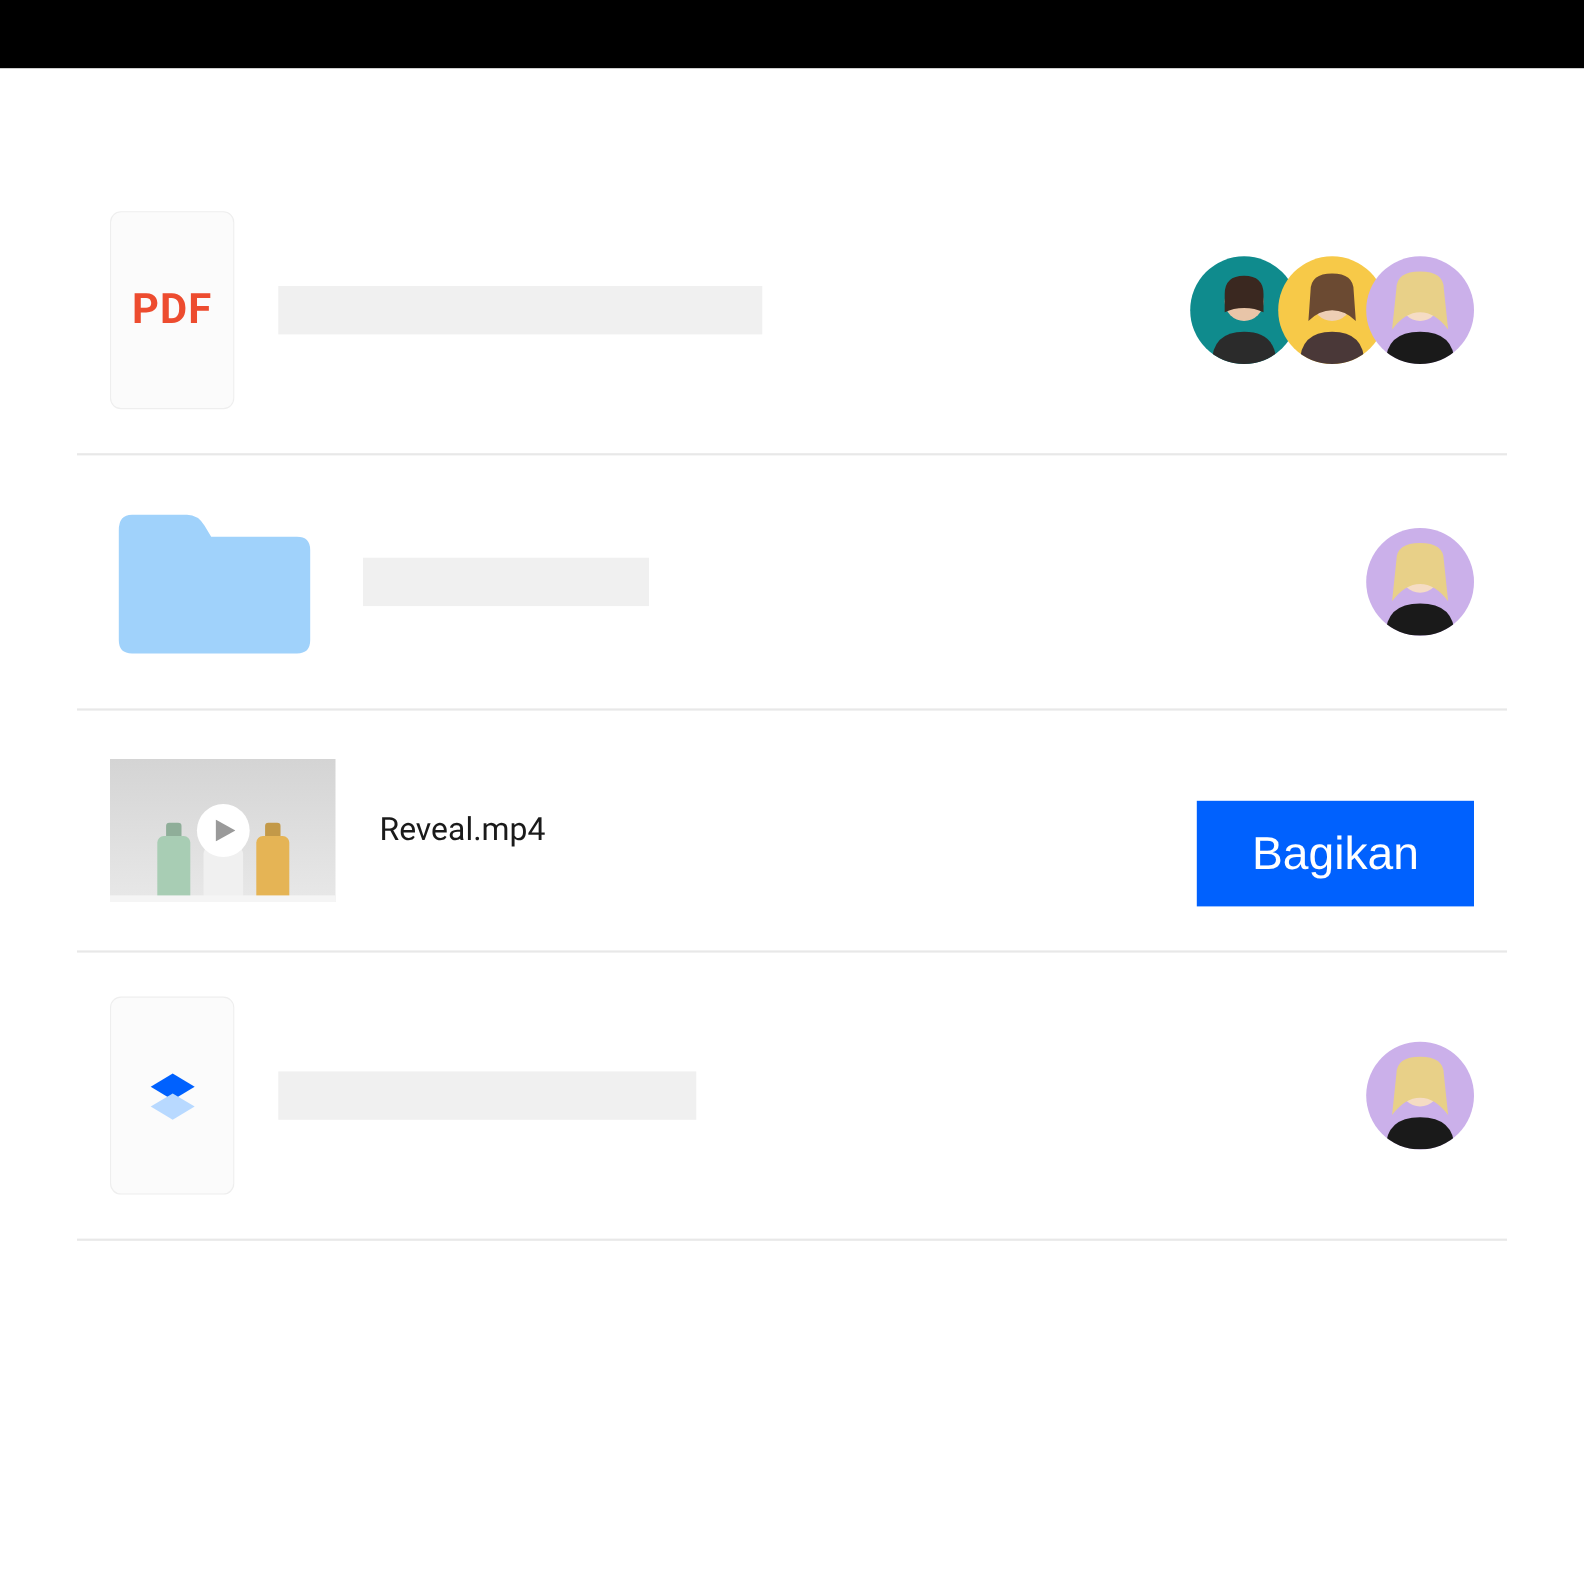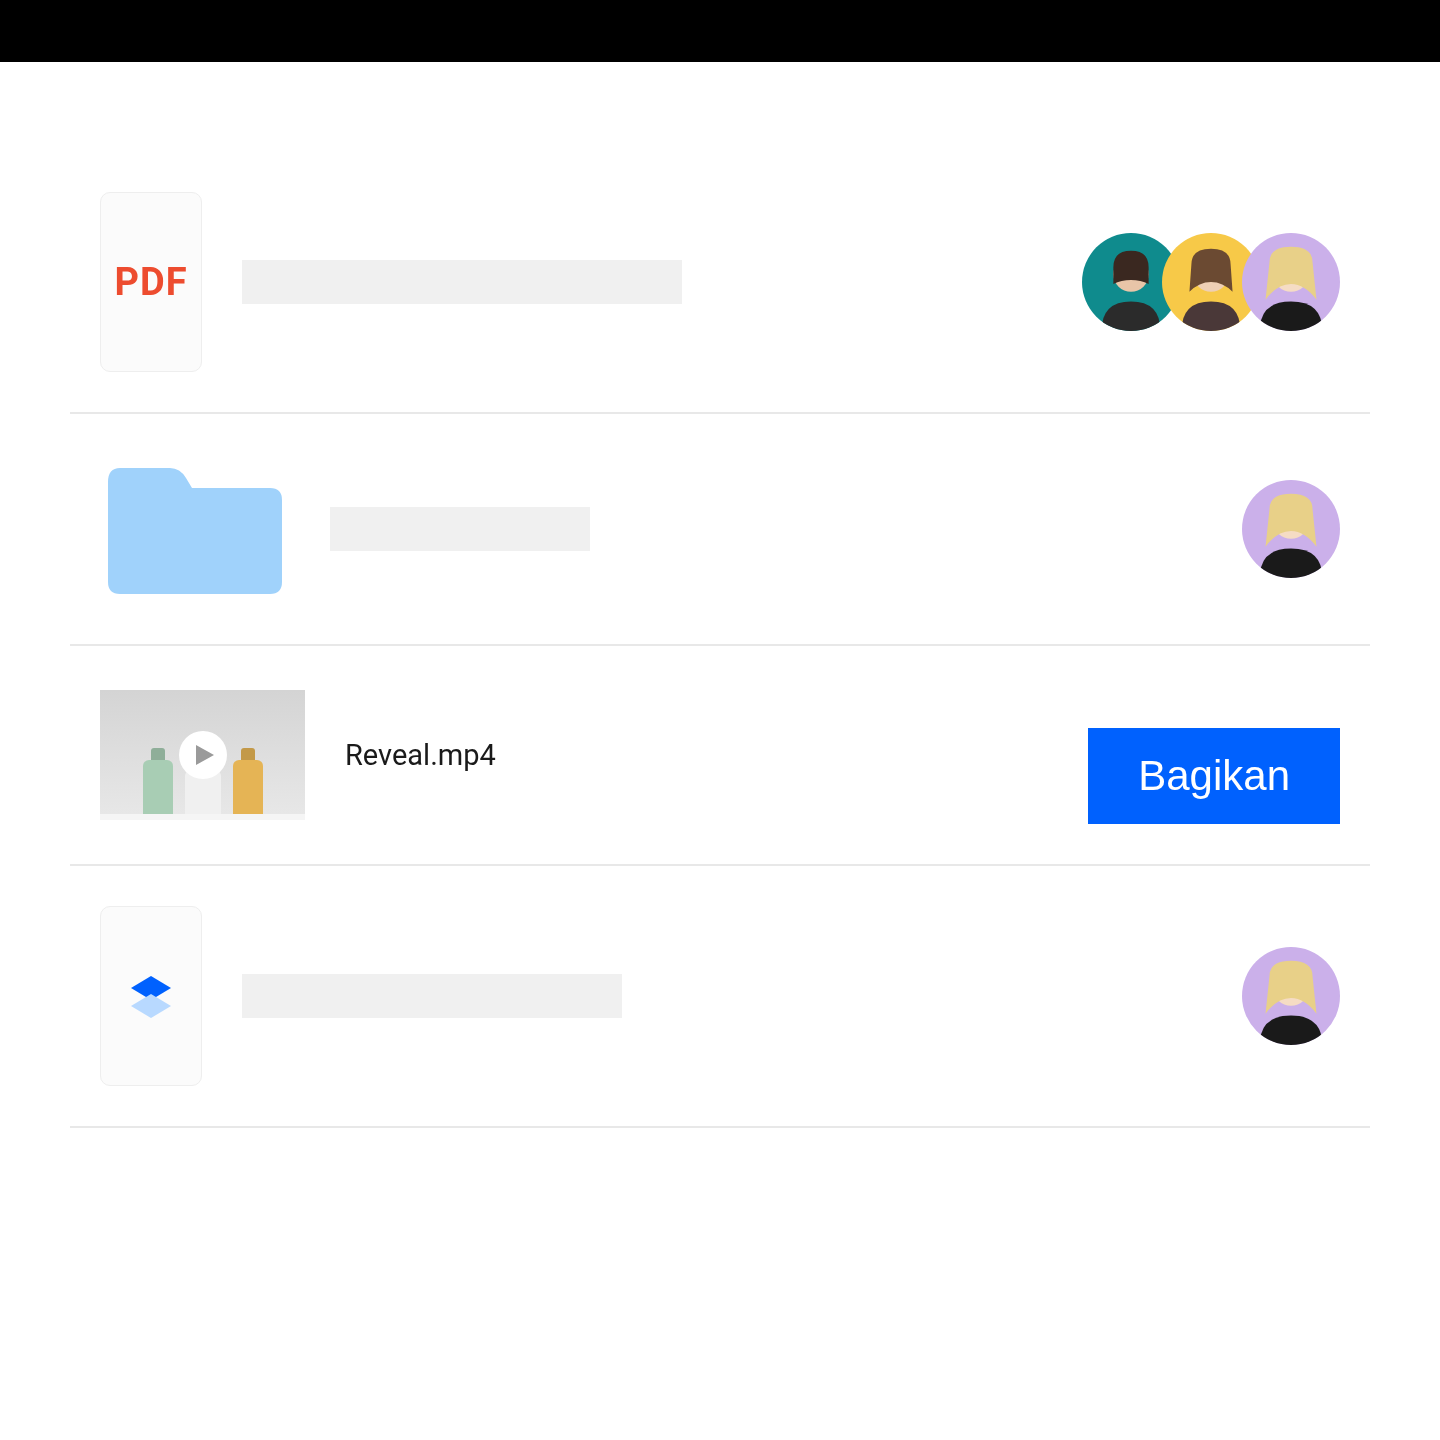--- a/index.html
+++ b/index.html
@@ -28,21 +28,21 @@
       border-bottom: 2px solid #e8e8e8;
       gap: 40px;
     }
     .file-icon {
       flex-shrink: 0;
       display: flex;
       align-items: center;
       justify-content: center;
     }
     .file-card {
-      width: 102px;
+      width: 113px;
       height: 180px;
       background: #fbfbfb;
       border: 1px solid #eee;
       border-radius: 10px;
       display: flex;
       align-items: center;
       justify-content: center;
     }
     .pdf-label {
       color: #ed4c2f;

